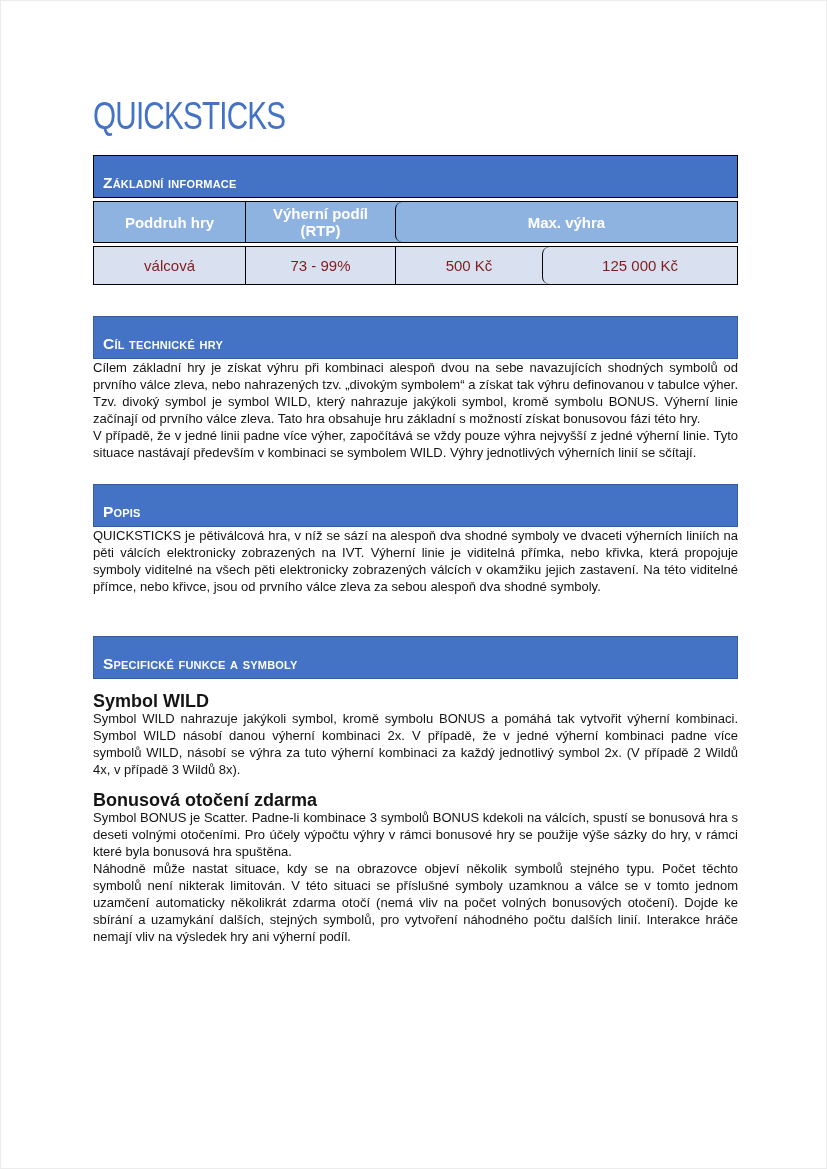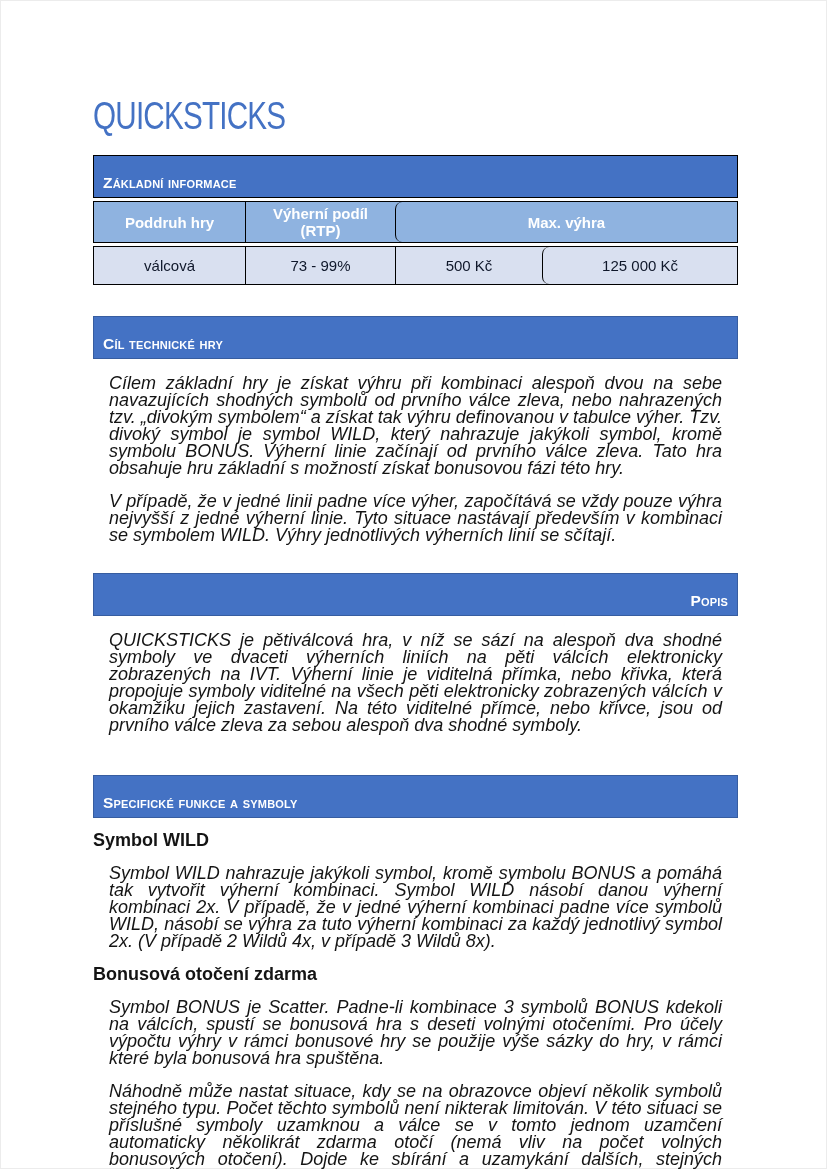--- a/index.html
+++ b/index.html
@@ -39,45 +39,44 @@
     font-variant:small-caps;
     font-size:15.5px;
     line-height:18px;
     letter-spacing:.2px;
     padding:18px 9px 5px;
     border:1px solid rgba(0,0,0,.18);
   }
   .bar-black{border-color:var(--border-color);}
   .bar-basic{margin-top:20px;}
   .bar-goal{margin-top:31px;}
-  .bar-popis{margin-top:29px;text-align:right;}
+  .bar-popis{margin-top:23px;}
   .bar-feat{margin-top:41px;}
   .trow{
     display:flex;
     border:1px solid var(--border-color);
     margin-top:3px;
     text-align:center;
   }
   .cell{
     display:flex;align-items:center;justify-content:center;
     padding:2px 20px;
     font-size:15px;
   }
   .c1{width:23.5%;}
   .c2{width:23.3%;border-left:1px solid var(--border-color);}
   .c3{width:22.9%;border-left:1px solid var(--border-color);}
   .c4{flex:1;border-left:1px solid var(--border-color);border-radius:7px;}
   .thead{background:var(--table-header-bg);color:#ffffff;font-weight:700;height:42px;}
-  .tdata{background:var(--table-row-bg);color:#0f172a;height:39px;}
+  .tdata{background:var(--table-row-bg);color:#7f1d1d;height:39px;}
   p.body{
-    margin:16px;
-    font-size:18px;
+    margin:0;
+    font-size:13px;
     line-height:17px;
     text-align:justify;
-    font-style:italic;
   }
   .mt-first{margin-top:10px;}
   .mt-para{margin-top:16px;}
   h3.sub{
     margin:14px 0 0;
     font-size:18px;
     line-height:17px;
     font-weight:700;
     color:#141414;
   }

